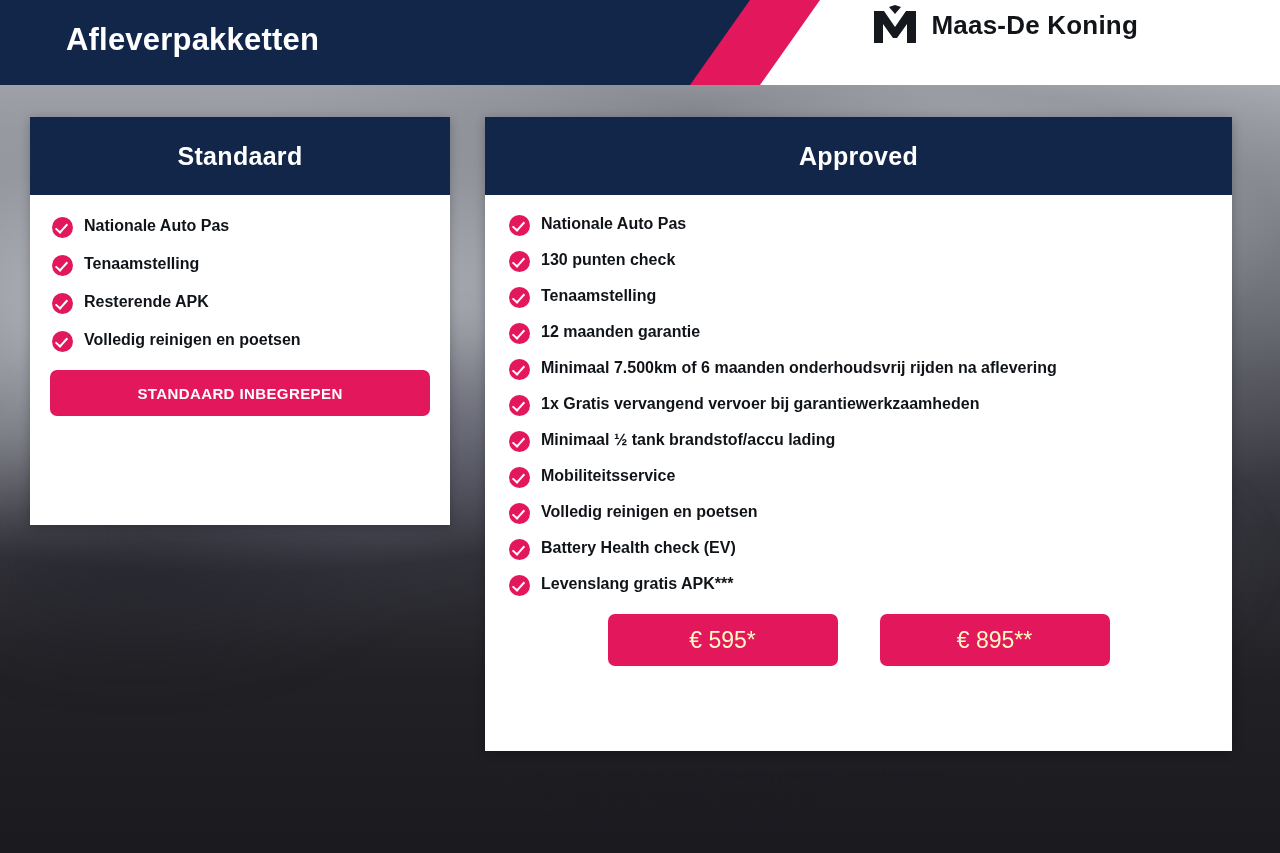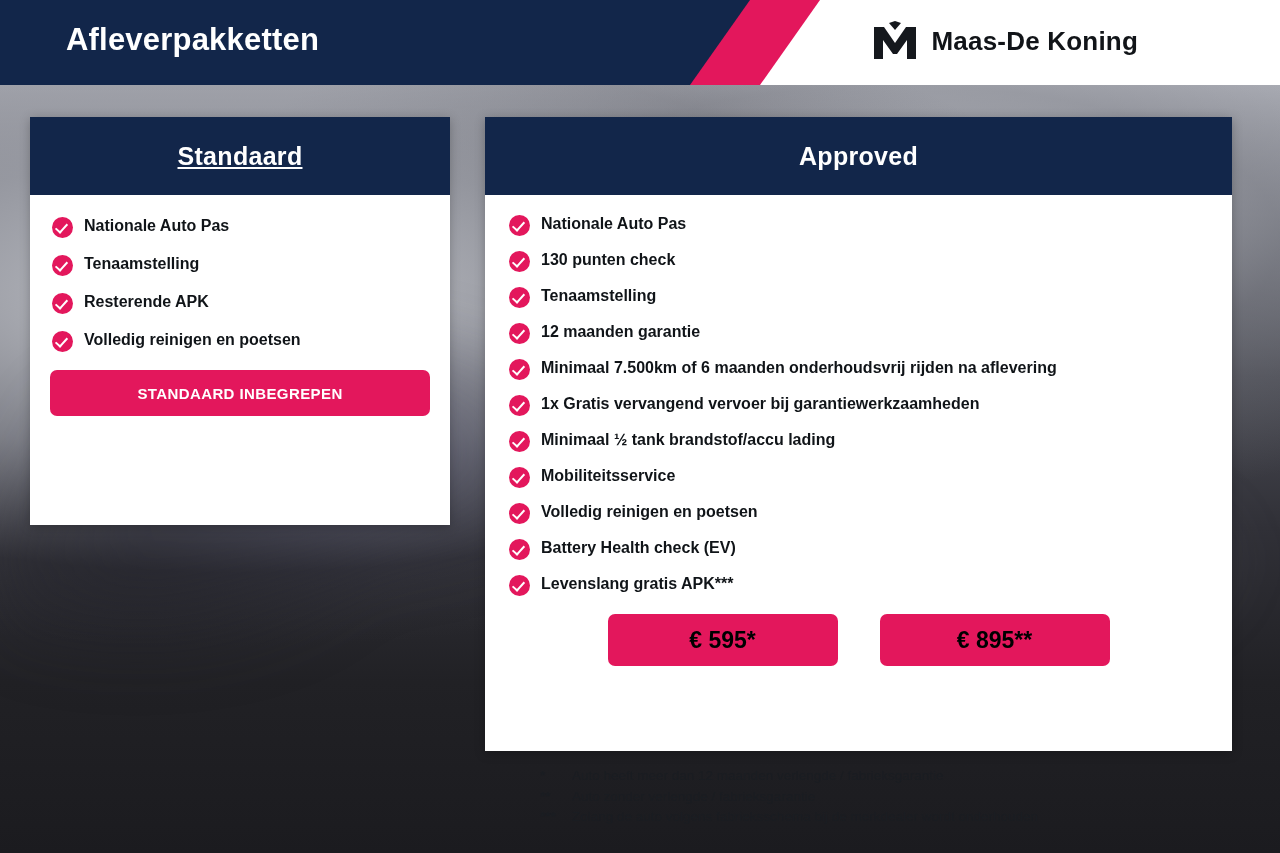--- a/index.html
+++ b/index.html
@@ -76,21 +76,21 @@
     left: 66px;
     top: 22px;
     color: #ffffff;
     font-size: 31px;
     font-weight: bold;
     letter-spacing: 0.2px;
   }
   .brand {
     position: absolute;
     right: 142px;
-    top: 21px;
+    top: 5px;
     display: flex;
     align-items: center;
     gap: 14px;
   }
   .brand-mark {
     width: 46px;
     height: 40px;
   }
   .brand-text {
     color: #111418;
@@ -148,21 +148,21 @@
   }
   .feature-label {
     color: #101418;
     font-size: 16px;
     font-weight: bold;
     line-height: 1.32;
   }
 
   
   #card-standard { left: 30px; top: 117px; width: 420px; height: 408px; }
-  #card-standard .card-head { height: 78px; text-decoration: underline; }
+  #card-standard .card-head { height: 78px; }
   #card-standard .card-body { padding: 20px 22px 0 22px; }
   #card-standard .feature { margin-bottom: 15px; }
 
   .pill-included {
     margin: 18px 20px 0 20px;
     height: 46px;
     background: #e3175c;
     border-radius: 7px;
     color: #ffffff;
     font-size: 15px;
@@ -182,23 +182,23 @@
     display: flex;
     justify-content: center;
     gap: 42px;
     margin-top: 18px;
   }
   .price-btn {
     width: 230px;
     height: 52px;
     background: #e3175c;
     border-radius: 7px;
-    color: #000000;
+    color: #fef9c3;
     font-size: 23px;
-    font-weight: bold;
+    font-weight: normal;
     display: flex;
     align-items: center;
     justify-content: center;
     border: none;
     cursor: pointer;
     font-family: "Liberation Sans", sans-serif;
   }
 
   
   .footnotes {

